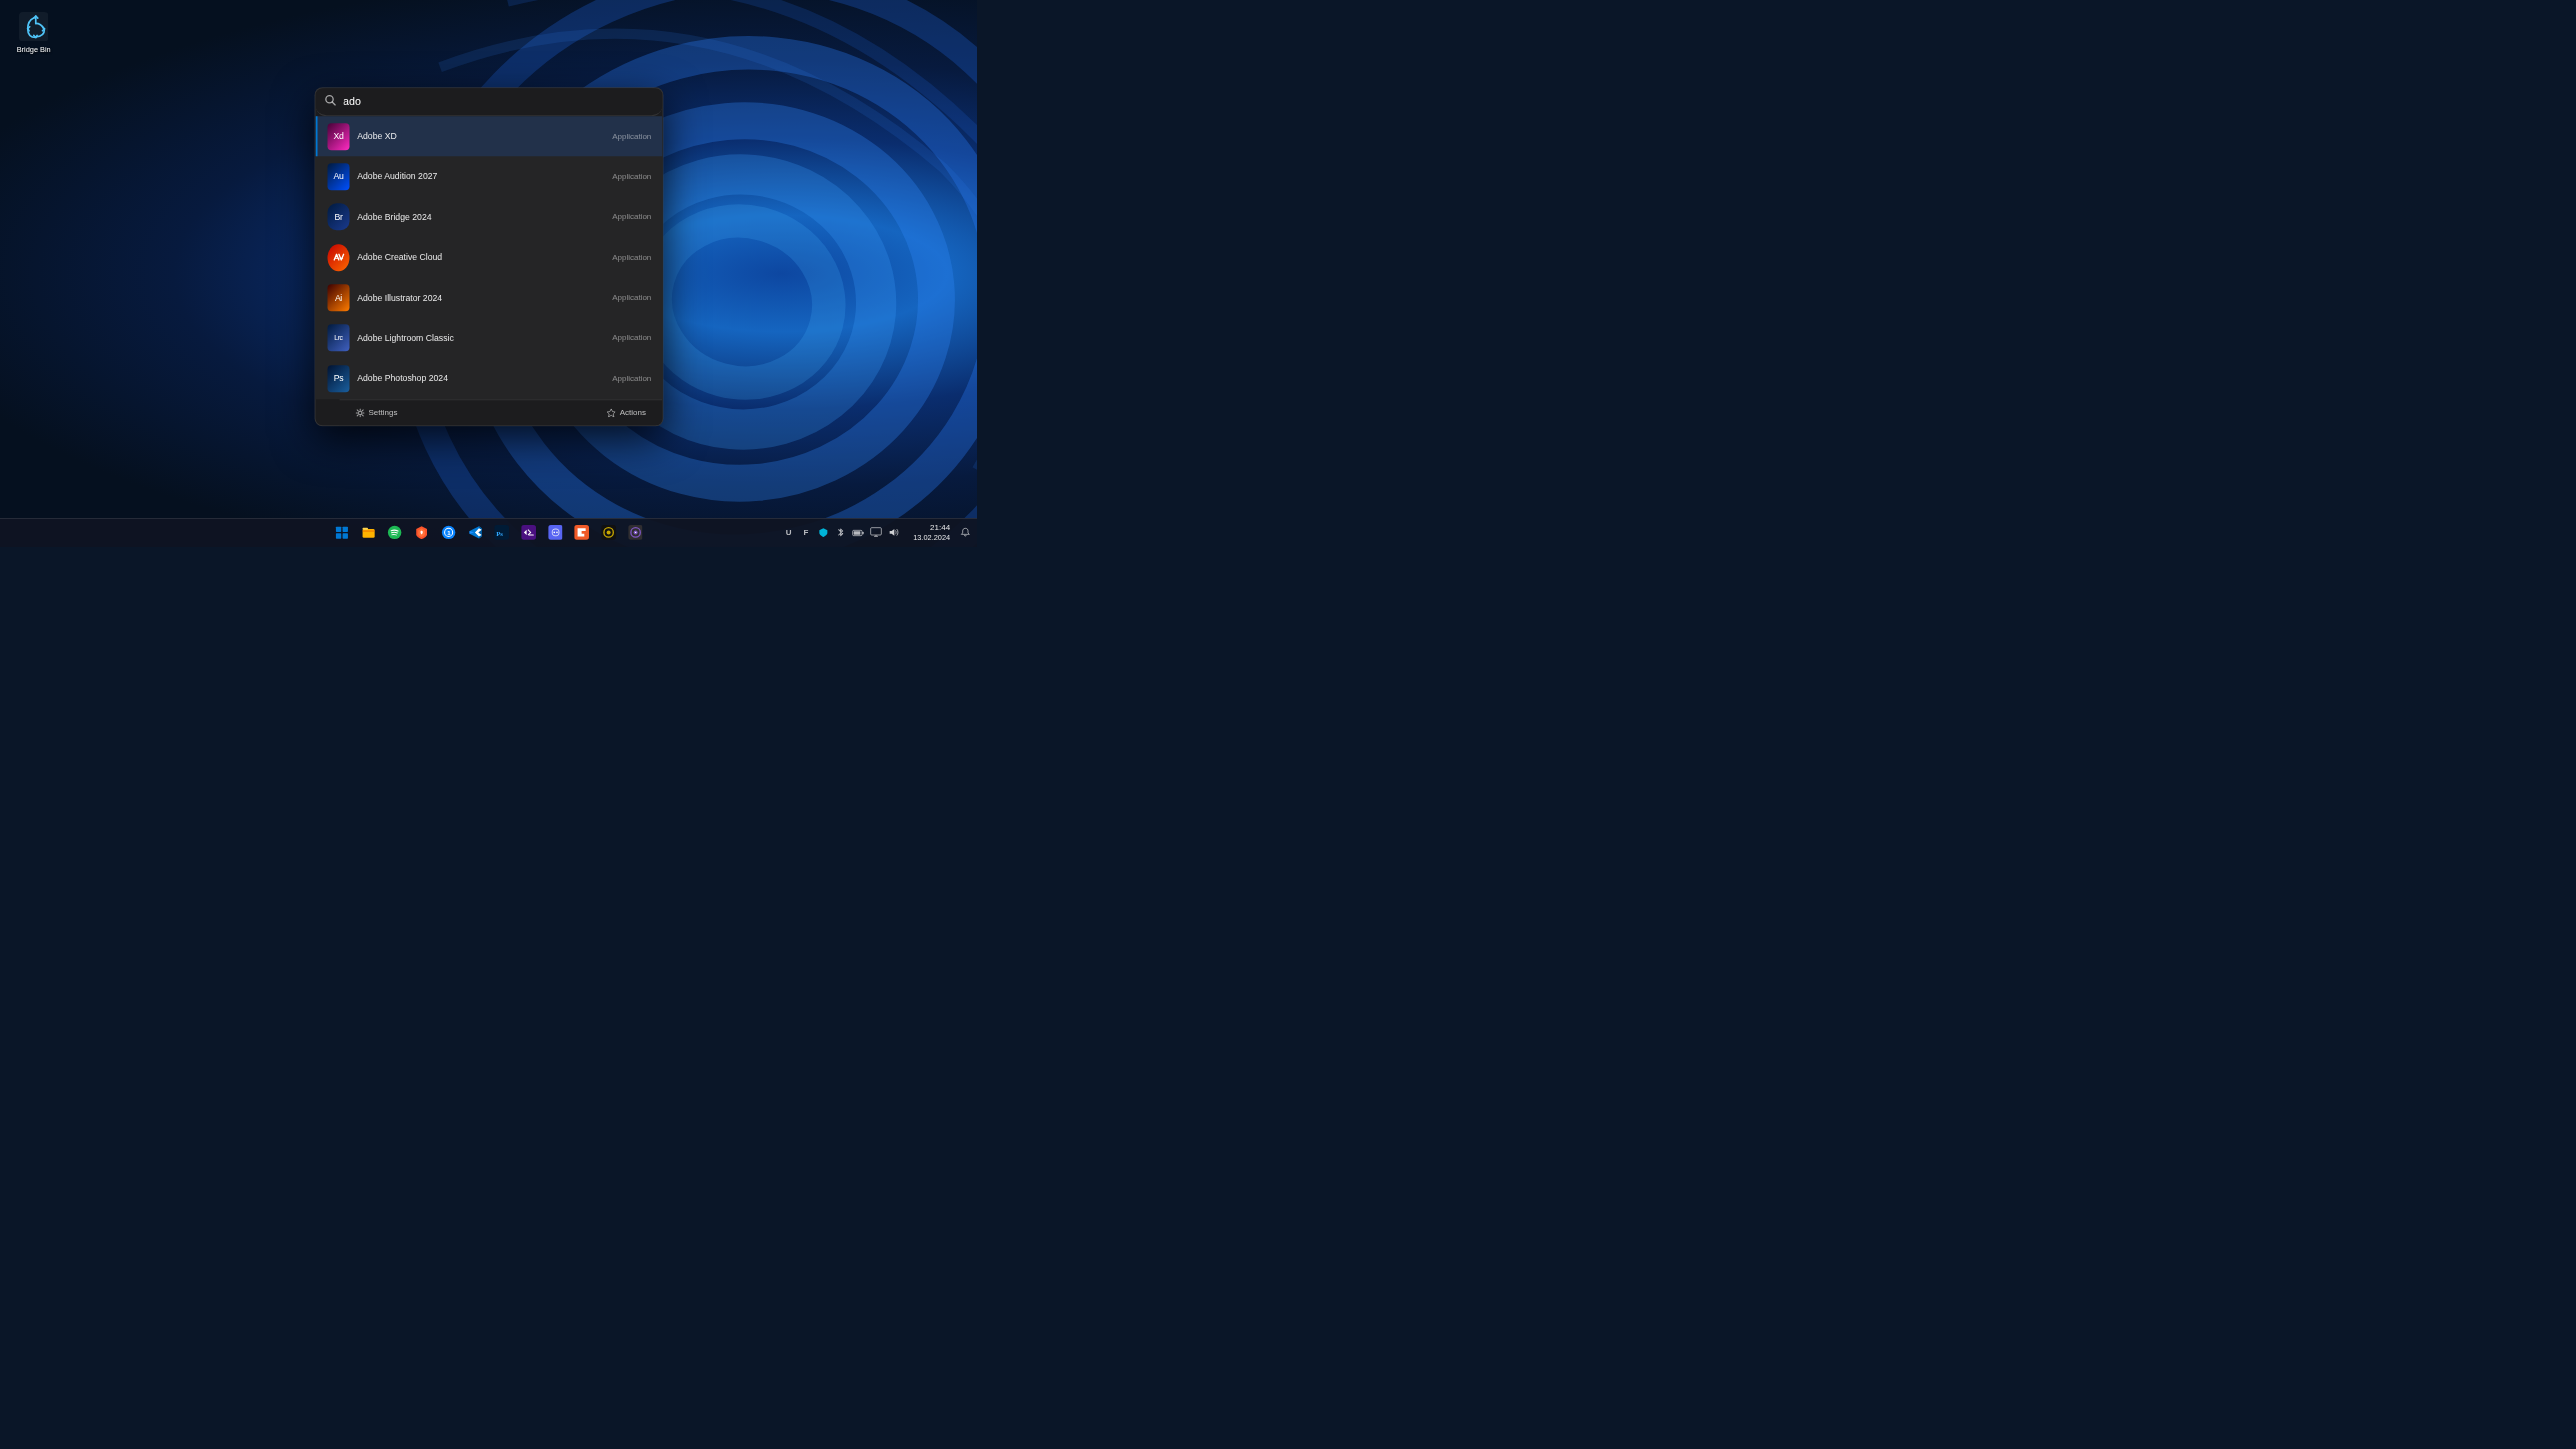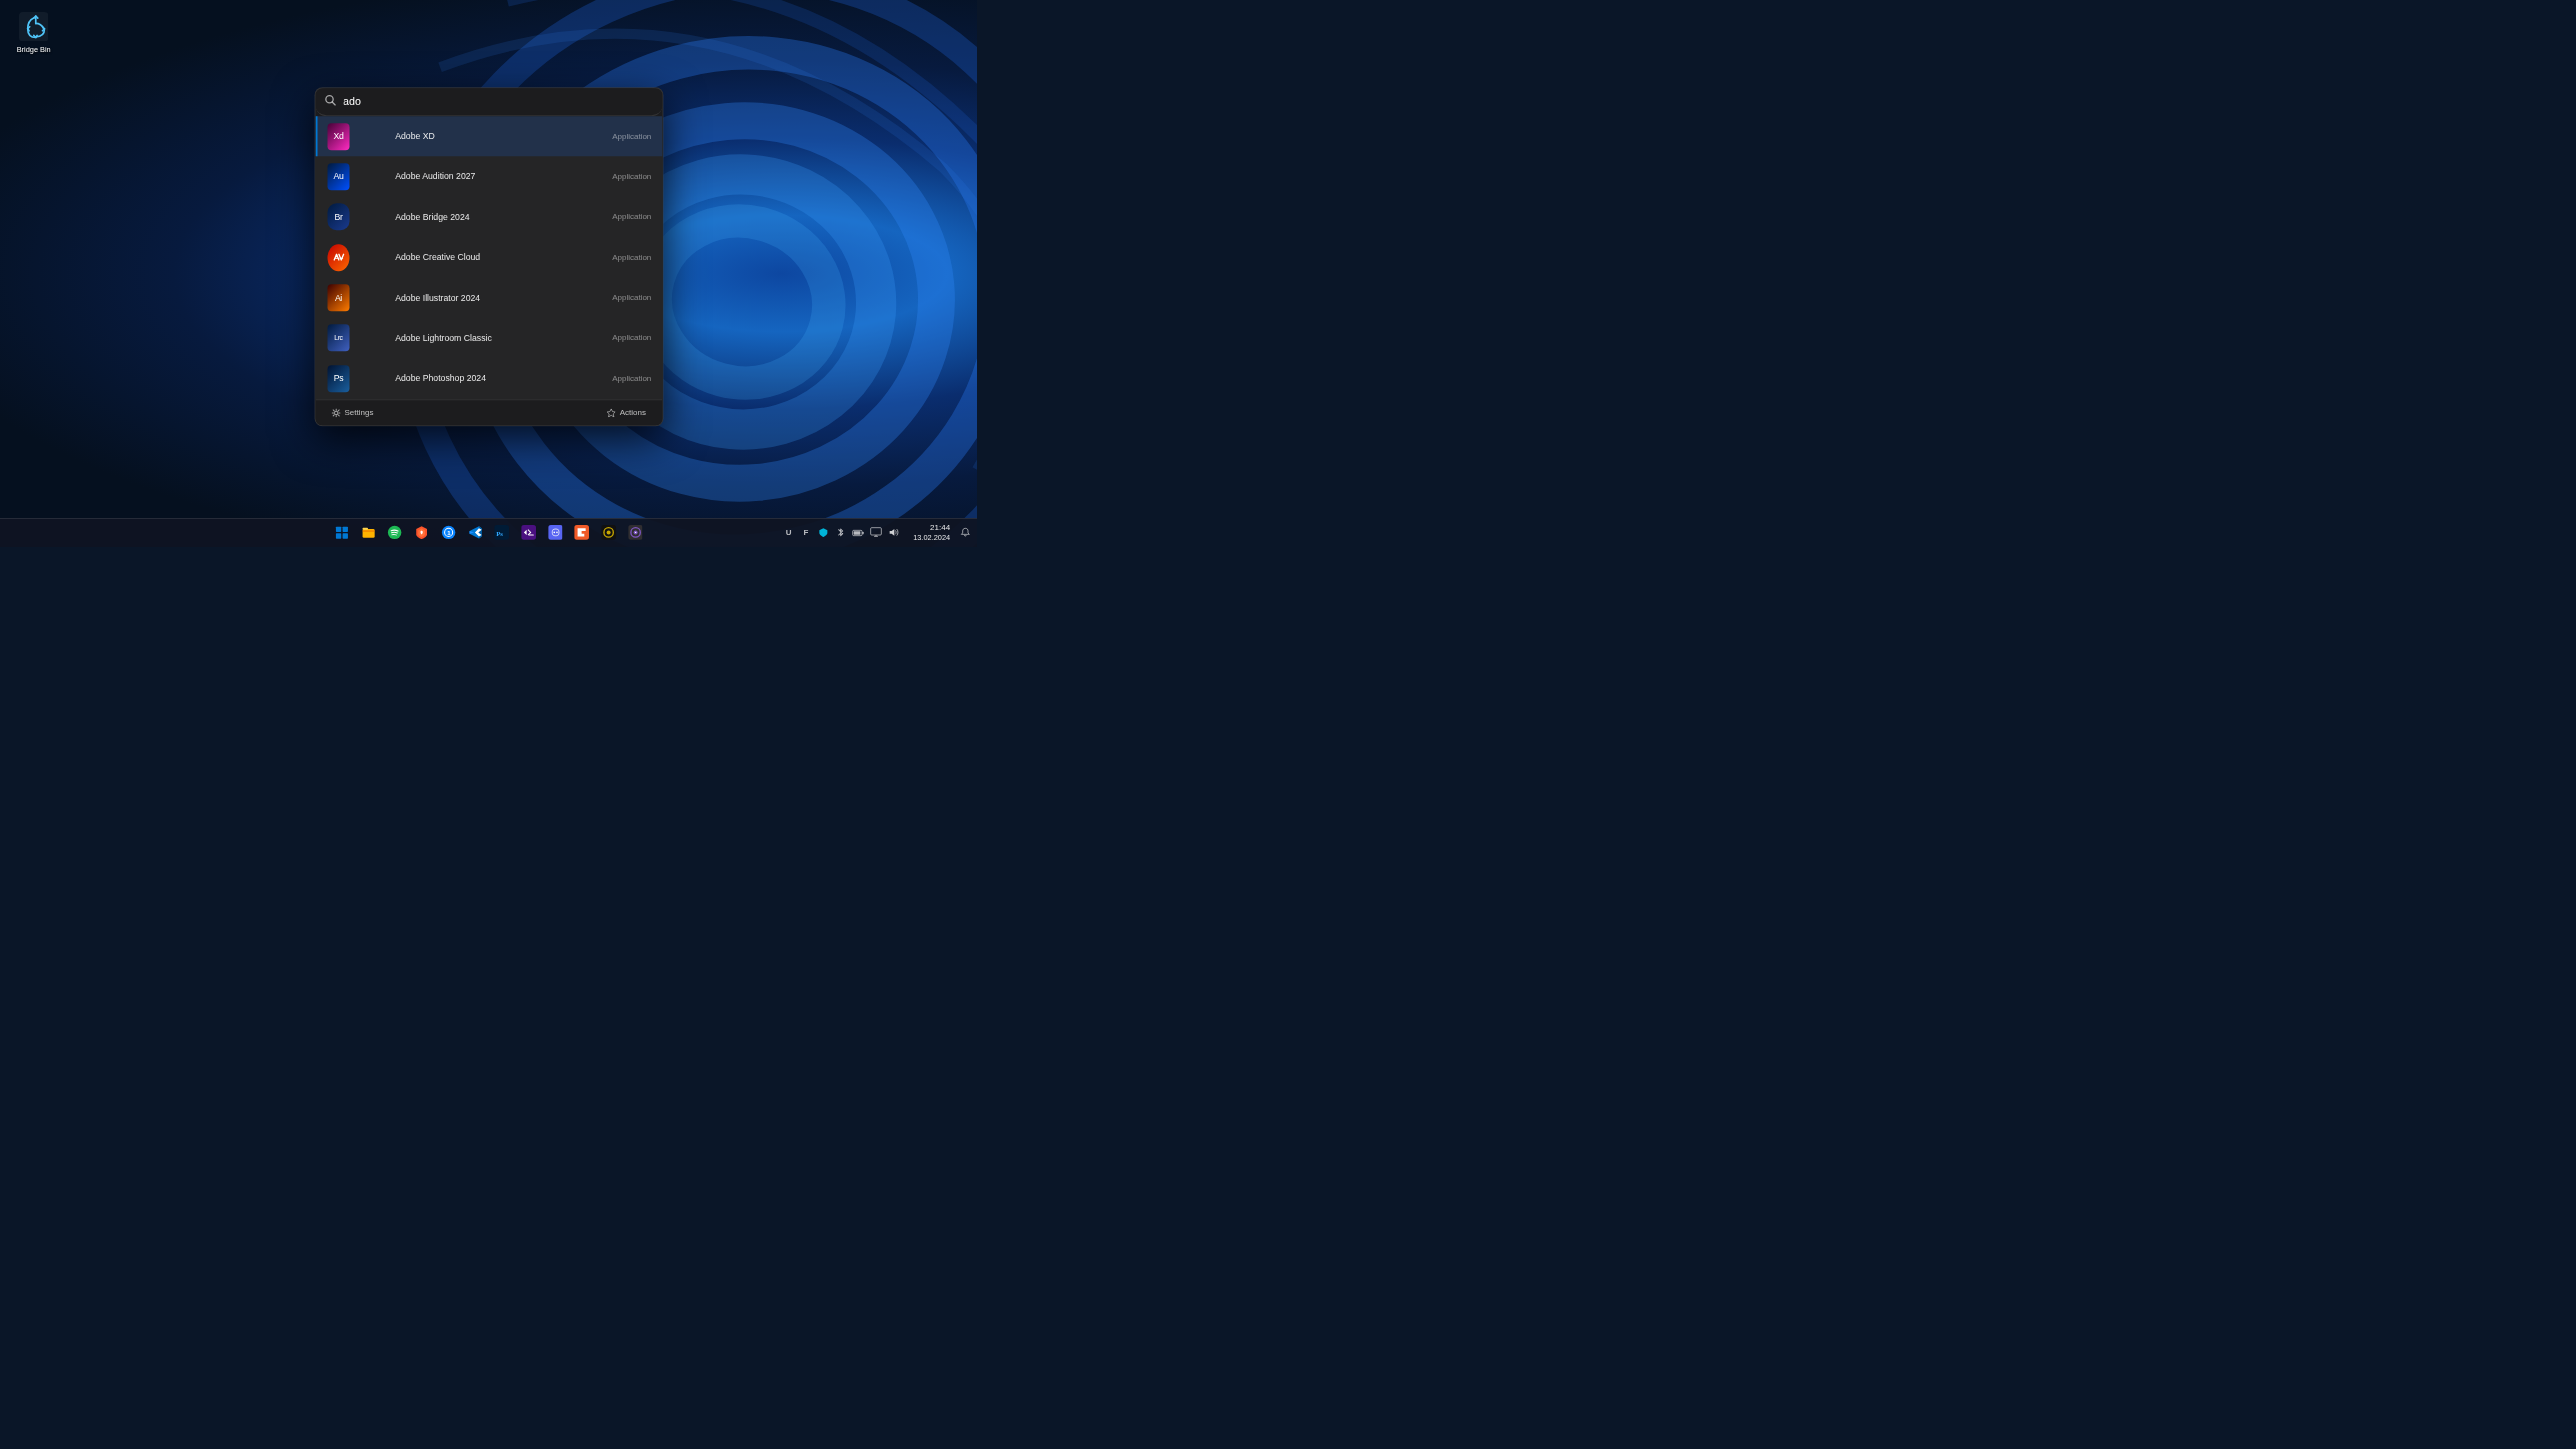--- a/index.html
+++ b/index.html
@@ -134,37 +134,37 @@
 
     .icon-xd { background: linear-gradient(135deg, #470137, #ff2bc2); }
     .icon-au { background: linear-gradient(135deg, #001932, #00005b); }
     .icon-br { background: linear-gradient(135deg, #001232, #001a6e); }
 
     .result-name {
       flex: 1;
       color: rgba(255,255,255,0.9);
       font-size: 8.7px;
       font-weight: 400;
-      margin-left: 38px;
     }
 
     .result-type {
       color: rgba(255,255,255,0.45);
       font-size: 8px;
       flex-shrink: 0;
     }
 
     
     .search-footer {
       display: flex;
       align-items: center;
       justify-content: space-between;
       padding: 5.4px 10.7px;
       background: #1c1c1e;
       border-top: 0.7px solid rgba(255,255,255,0.1);
+      margin-left: 24px;
     }
 
     .footer-btn {
       display: flex;
       align-items: center;
       gap: 4px;
       color: rgba(255,255,255,0.7);
       font-size: 8px;
       cursor: pointer;
       padding: 2.7px 5.4px;

